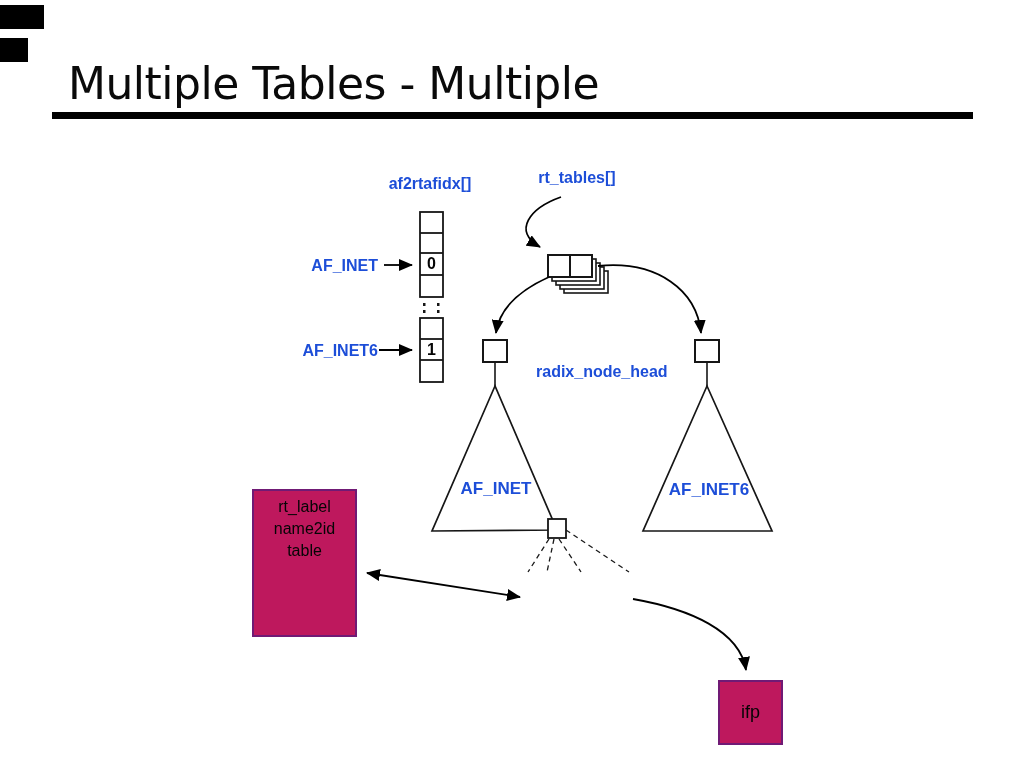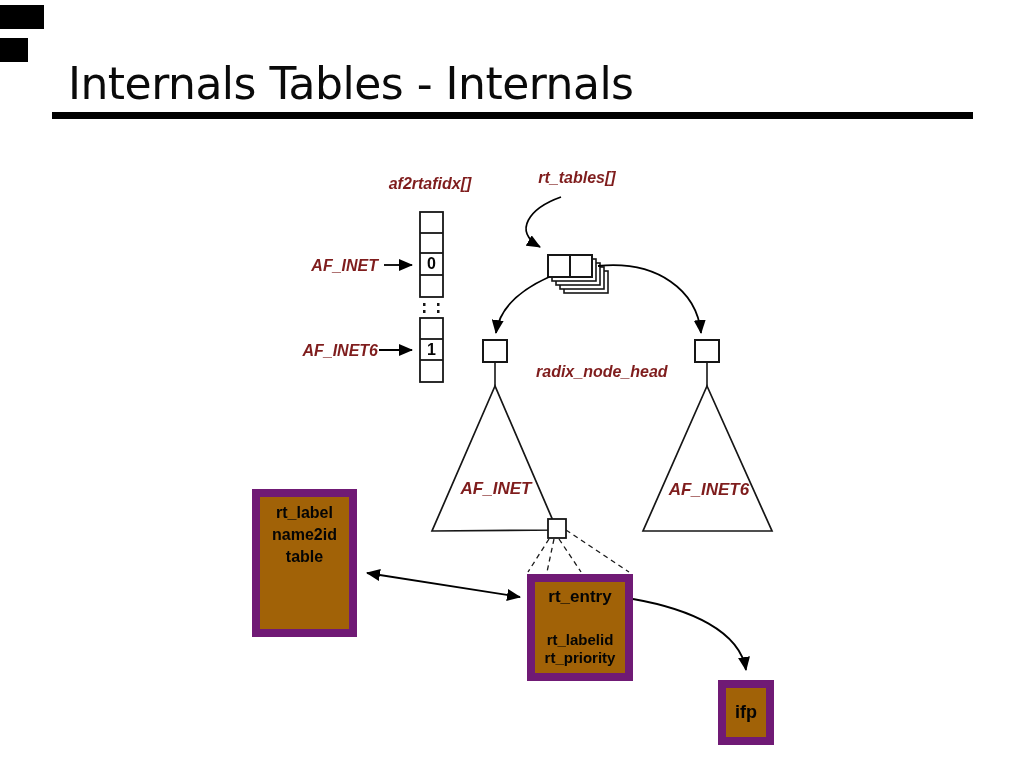--- a/index.html
+++ b/index.html
@@ -8,50 +8,50 @@
     font-family:"Liberation Sans",sans-serif;color:#000000;
   }
   .corner-mark{position:absolute;background:#000000;}
   #title{
     position:absolute;left:68px;top:58px;font-family:"DejaVu Sans",sans-serif;
     font-size:44px;font-weight:400;color:#0a0a0a;white-space:nowrap;letter-spacing:-0.5px;
   }
   #title-rule{position:absolute;left:52px;top:112px;width:921px;height:7px;background:#000000;}
   svg.wires{position:absolute;left:0;top:0;z-index:1;}
   .dlabel{
-    position:absolute;z-index:2;font-weight:700;font-size:16px;color:#7f1d1d;
-    white-space:nowrap;line-height:20px;font-style:italic;
+    position:absolute;z-index:2;font-weight:700;font-size:16px;color:#1d4ed8;
+    white-space:nowrap;line-height:20px;
   }
   .center{text-align:center;}
   .right{text-align:right;}
   .digit{
     position:absolute;z-index:2;width:23px;text-align:center;font-weight:700;
     font-size:16px;line-height:22px;color:#050505;
   }
   .obox{
-    position:absolute;z-index:2;background:#a16207;border:8px solid #701a75;
-    box-sizing:border-box;font-weight:700;color:#050505;
+    position:absolute;z-index:2;background:#be185d;border:2px solid #701a75;
+    box-sizing:border-box;font-weight:400;color:#050505;
   }
   #rt-label-box{left:252px;top:489px;width:105px;height:148px;padding-top:5px;
     font-size:16px;line-height:22px;text-align:center;}
   #rt-entry-box{left:527px;top:574px;width:106px;height:107px;text-align:center;}
   #rt-entry-title{margin-top:5px;font-size:17px;line-height:20px;}
   #rt-entry-fields{margin-top:24px;font-size:15px;line-height:18px;}
-  #ifp-box{left:718px;top:680px;width:56px;height:65px;display:flex;
+  #ifp-box{left:718px;top:680px;width:65px;height:65px;display:flex;
     align-items:center;justify-content:center;font-size:18px;}
 </style>
 </head>
 <body>
 
 <div id="slide">
 
   <div class="corner-mark" style="left:0;top:5px;width:44px;height:24px;"></div>
   <div class="corner-mark" style="left:0;top:38px;width:28px;height:24px;"></div>
 
-  <div id="title">Internals Tables - Internals</div>
+  <div id="title">Multiple Tables - Multiple</div>
   <div id="title-rule"></div>
 
   <svg class="wires" width="1024" height="768" viewBox="0 0 1024 768">
     <defs>
       <marker id="ah" markerUnits="userSpaceOnUse" markerWidth="14" markerHeight="12" refX="13" refY="6" orient="auto-start-reverse">
         <path d="M0,0 L14,6 L0,12 Z" fill="#000000"></path>
       </marker>
     </defs>
 
     <g stroke="#161616" fill="none" stroke-width="1.8">
@@ -126,25 +126,18 @@
 
   <div class="dlabel center" style="left:446px;top:479px;width:100px;font-size:17px;">AF_INET</div>
   <div class="dlabel center" style="left:659px;top:480px;width:100px;font-size:17px;">AF_INET6</div>
 
   <div class="obox" id="rt-label-box">
     <div>rt_label</div>
     <div>name2id</div>
     <div>table</div>
   </div>
 
-  <div class="obox" id="rt-entry-box">
-    <div id="rt-entry-title">rt_entry</div>
-    <div id="rt-entry-fields">
-      <div>rt_labelid</div>
-      <div>rt_priority</div>
-    </div>
-  </div>
 
   <div class="obox" id="ifp-box">
     <span>ifp</span>
   </div>
 
 </div>
 
 </body></html>

